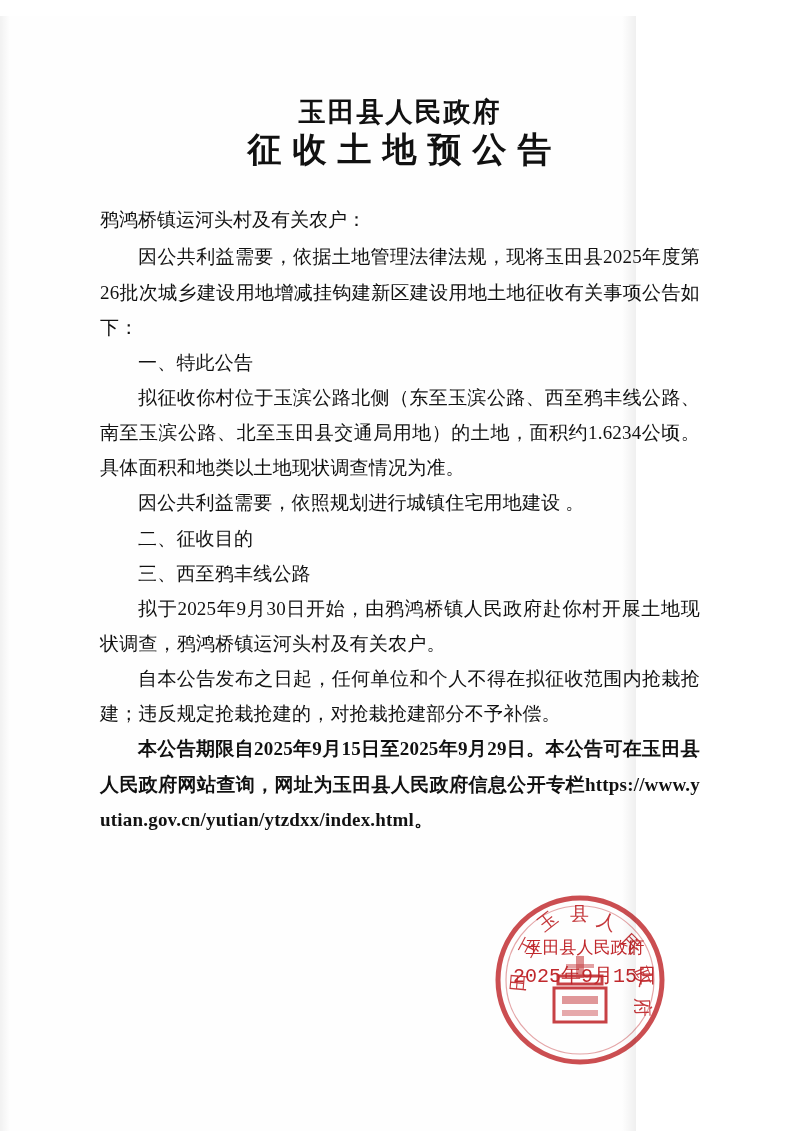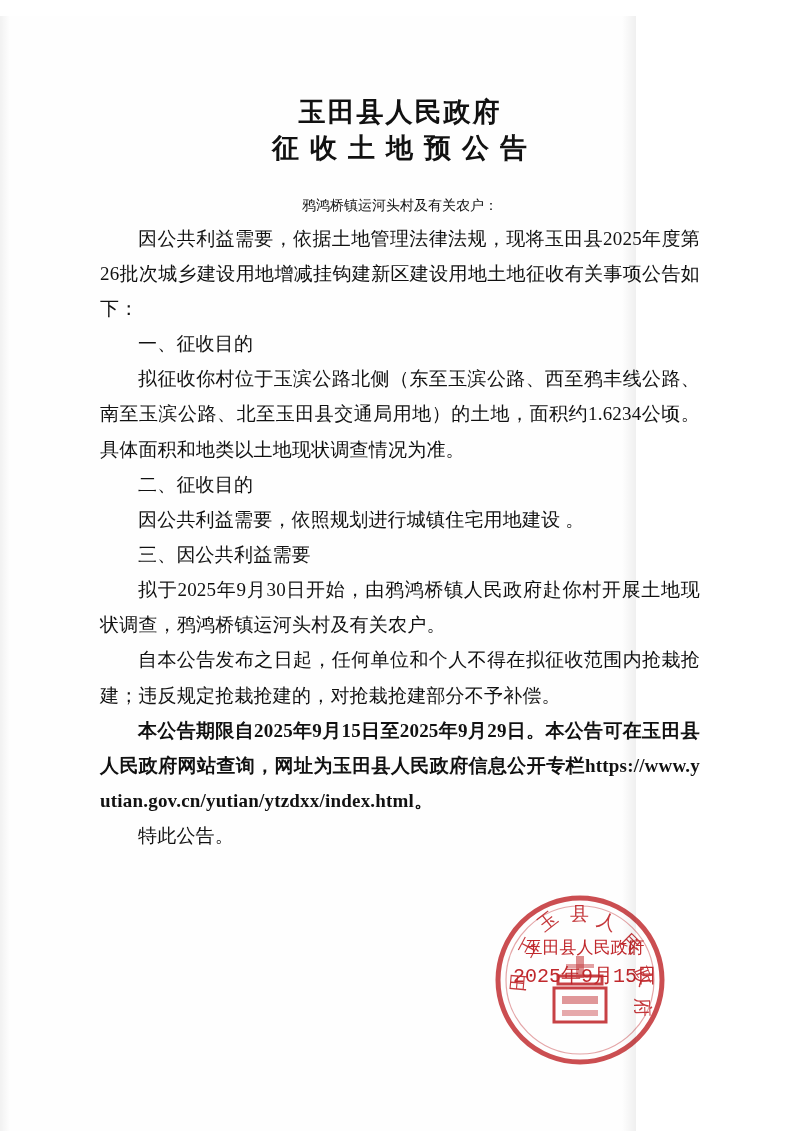--- a/index.html
+++ b/index.html
@@ -33,32 +33,31 @@
     margin-bottom: 26px;
   }
   .title-line1 {
     font-size: 27px;
     font-weight: bold;
     letter-spacing: 2px;
     line-height: 1.35;
     font-family: "DejaVu Serif", "Liberation Serif", serif;
   }
   .title-line2 {
-    font-size: 27px;
+    font-size: 34px;
     font-weight: bold;
     letter-spacing: 11px;
     line-height: 1.35;
     padding-left: 10px;
-    font-family: Liberation Serif, serif;
+    font-family: Liberation Mono, monospace;
   }
   .salutation {
-    font-size: 14px;
+    font-size: 19px;
     line-height: 1.85;
     margin-bottom: 2px;
-    text-align: center;
   }
   p.para {
     font-size: 19px;
     line-height: 1.85;
     margin: 0;
     text-indent: 2em;
     text-align: justify;
     letter-spacing: 0.2px;
   }
   p.para.url {
@@ -118,29 +117,28 @@
   <div class="doc">
 
     <div class="title-block">
       <div class="title-line1">玉田县人民政府</div>
       <div class="title-line2">征收土地预公告</div>
     </div>
 
     <div class="salutation">鸦鸿桥镇运河头村及有关农户：</div>
 
     <p class="para">因公共利益需要，依据土地管理法律法规，现将玉田县2025年度第26批次城乡建设用地增减挂钩建新区建设用地土地征收有关事项公告如下：</p>
-    <p class="para">一、征收目的</p>
+    <p class="para">一、特此公告</p>
     <p class="para">拟征收你村位于玉滨公路北侧（东至玉滨公路、西至鸦丰线公路、南至玉滨公路、北至玉田县交通局用地）的土地，面积约1.6234公顷。具体面积和地类以土地现状调查情况为准。</p>
+    <p class="para">因公共利益需要，依照规划进行城镇住宅用地建设 。</p>
     <p class="para">二、征收目的</p>
-    <p class="para">因公共利益需要，依照规划进行城镇住宅用地建设 。</p>
-    <p class="para">三、因公共利益需要</p>
+    <p class="para">三、西至鸦丰线公路</p>
     <p class="para">拟于2025年9月30日开始，由鸦鸿桥镇人民政府赴你村开展土地现状调查，鸦鸿桥镇运河头村及有关农户。</p>
     <p class="para">自本公告发布之日起，任何单位和个人不得在拟征收范围内抢栽抢建；违反规定抢栽抢建的，对抢栽抢建部分不予补偿。</p>
     <p class="para url">本公告期限自2025年9月15日至2025年9月29日。本公告可在玉田县人民政府网站查询，网址为玉田县人民政府信息公开专栏https://www.yutian.gov.cn/yutian/ytzdxx/index.html。</p>
-    <p class="para">特此公告。</p>
 
   </div>
 
   <div class="stamp-wrap">
     <svg class="stamp" viewBox="0 0 176 176" xmlns="http://www.w3.org/2000/svg">
       <g opacity="0.82" fill="none" stroke="#c0282c">
         <circle cx="88" cy="88" r="82" stroke-width="5"></circle>
         <circle cx="88" cy="88" r="74" stroke-width="1.2" opacity="0.5"></circle>
       </g>
       <g opacity="0.85" fill="#c0282c">

